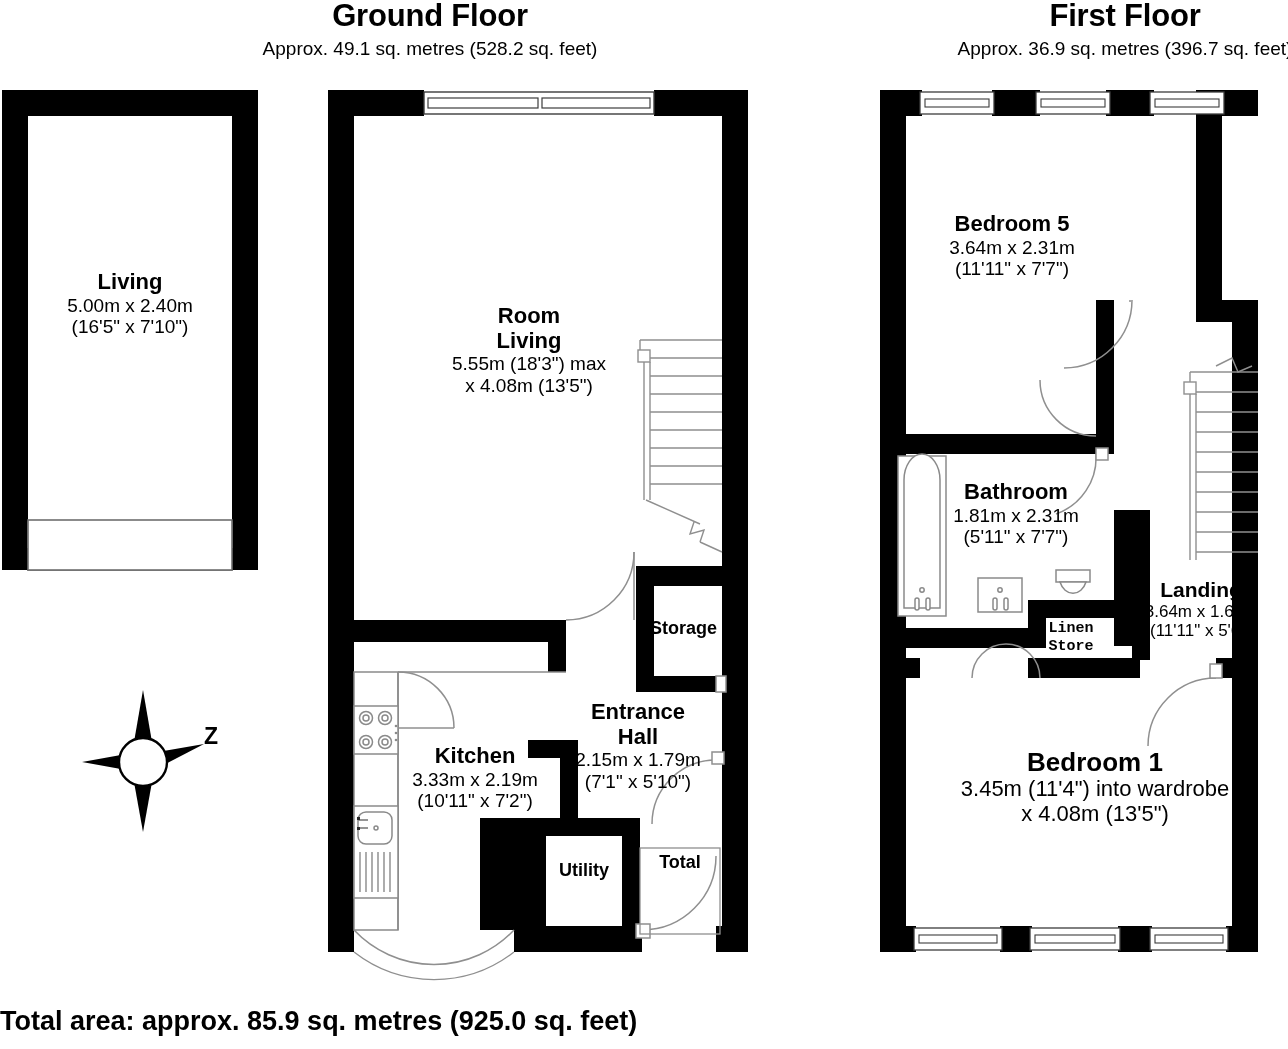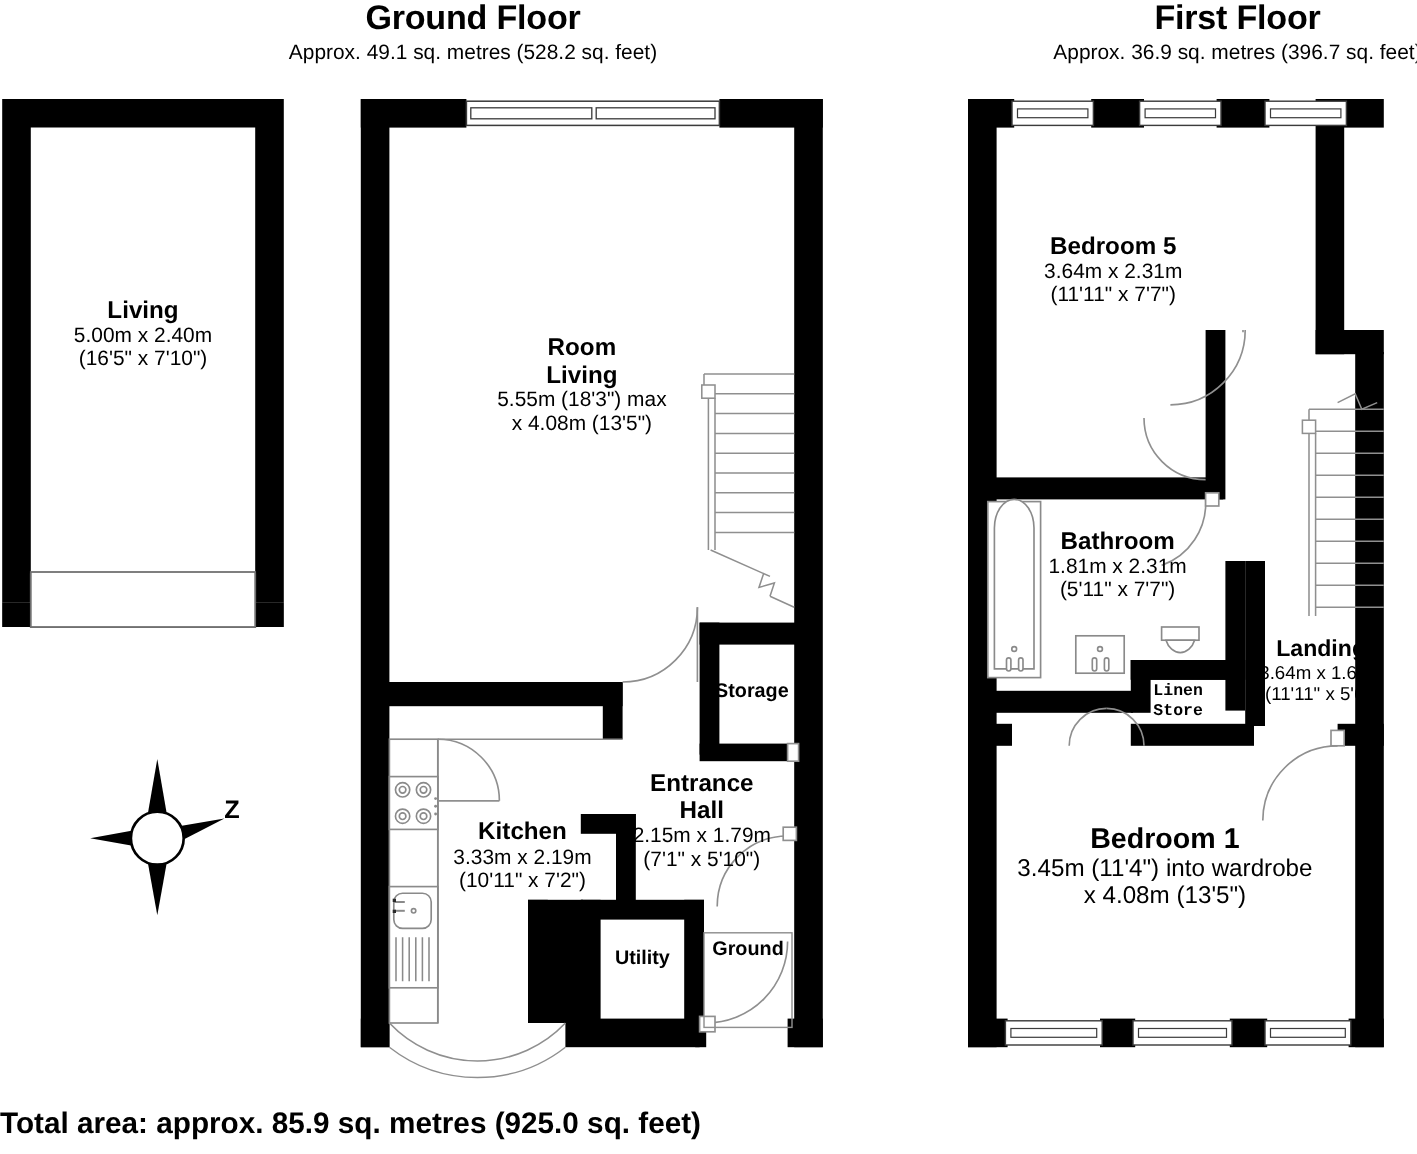--- a/index.html
+++ b/index.html
@@ -362,21 +362,21 @@
 
   <div class="lbl small" id="lbl-storage" style="left:650px; top:618px; width:130px; text-align:left;">
     <span class="nm">Storage</span>
   </div>
 
   <div class="lbl small" id="lbl-utility" style="left:532px; top:860px; width:104px;">
     <span class="nm">Utility</span>
   </div>
 
   <div class="lbl small" id="lbl-porch" style="left:632px; top:852px; width:96px;">
-    <span class="nm">Ground</span>
+    <span class="nm">Total</span>
   </div>
 
   <div class="lbl" id="lbl-bed2" style="left:912px; top:212px; width:200px;">
     <span class="nm">Bedroom 5</span>
     <span class="dim">3.64m x 2.31m</span>
     <span class="dim">(11'11" x 7'7")</span>
   </div>
 
 
   <div class="lbl" id="lbl-bath" style="left:916px; top:480px; width:200px;">
@@ -389,21 +389,21 @@
     <span class="nm" style="font-size:21px;">Landing</span>
     <span class="dim" style="font-size:17px;">3.64m x 1.67m</span>
     <span class="dim" style="font-size:17px;">(11'11" x 5'6")</span>
   </div>
 
   <div class="lbl tiny" id="lbl-linen" style="left:1026px; top:620px; width:90px;font-family:Liberation Mono, monospace;">
     <span class="nm">Linen</span>
     <span class="nm">Store</span>
   </div>
 
-  <div class="lbl" id="lbl-bed1" style="left:894px; top:748px; width:330px;">
+  <div class="lbl" id="lbl-bed1" style="left:930px; top:748px; width:330px;">
     <span class="nm" style="font-size:26px;">Bedroom 1</span>
     <span class="dim" style="font-size:22px;">3.45m (11'4") into wardrobe</span>
     <span class="dim" style="font-size:22px;">x 4.08m (13'5")</span>
   </div>
 
   <div class="lbl" id="lbl-compass" style="left:196px; top:724px; width:30px;">
     <span class="nm" style="font-size:23px;">Z</span>
   </div>
 
   <div id="total-area">Total area: approx. 85.9 sq. metres (925.0 sq. feet)</div>

